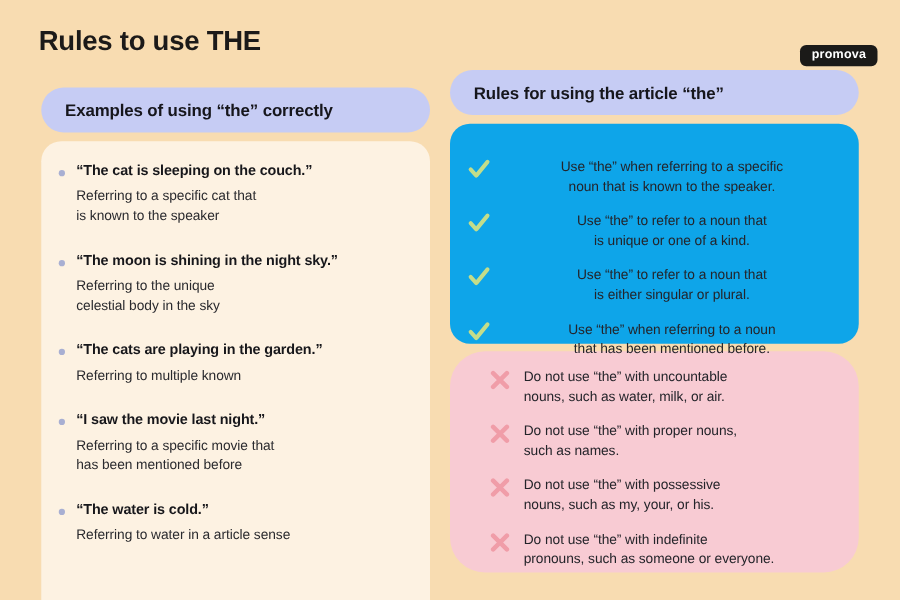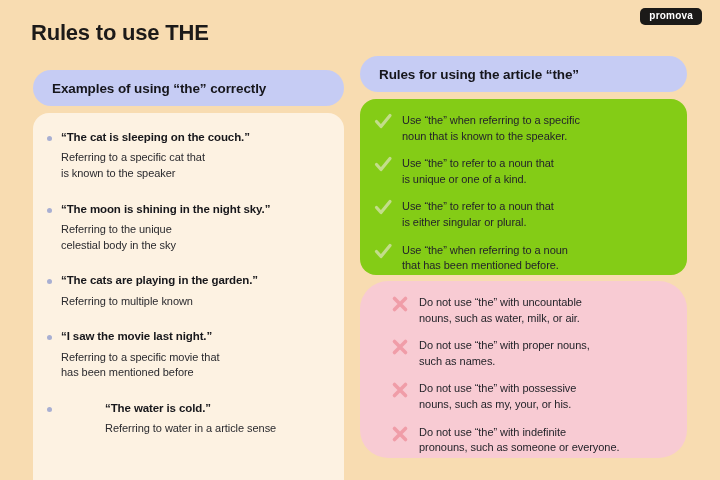--- a/index.html
+++ b/index.html
@@ -27,21 +27,21 @@
     left: 31px;
     top: 20px;
     font-size: 22px;
     font-weight: bold;
     color: #1C1A19;
     letter-spacing: -0.2px;
   }
   .brand-logo {
     position: absolute;
     right: 18px;
-    top: 8px;
+    top: 36px;
     background: #1B1A18;
     color: #FFFFFF;
     font-size: 10px;
     font-weight: bold;
     letter-spacing: 0.2px;
     padding: 3px 9px 4px 9px;
     border-radius: 5px;
     line-height: 1;
   }
 
@@ -82,21 +82,21 @@
     height: 390px;
     background: #FDF2E2;
     border-radius: 16px;
     padding: 17px 16px 10px 14px;
   }
   .example {
     display: flex;
     align-items: flex-start;
     margin-bottom: 20px;
   }
-  .example:last-child { margin-bottom: 0; gap: 44px; }
+  .example:last-child { margin-bottom: 0; }
   .dot {
     flex: 0 0 auto;
     width: 5px;
     height: 5px;
     border-radius: 50%;
     background: #A8AFD2;
     margin-top: 6px;
     margin-right: 9px;
   }
   .example-body { flex: 1 1 auto; }
@@ -115,23 +115,24 @@
     white-space: pre-line;
     letter-spacing: -0.05px;
   }
 
   
   .card-do {
     box-sizing: border-box;
     margin-top: 7px;
     width: 100%;
     height: 176px;
-    background: #84cc16;
+    background: #0ea5e9;
     border-radius: 16px;
-    padding: 14px 14px 10px 13px;
+    padding: 28px 14px 10px 13px;
+    text-align: center;
   }
   .card-dont {
     box-sizing: border-box;
     margin-top: 6px;
     width: 100%;
     height: 177px;
     background: #F8CBD3;
     border-radius: 28px;
     padding: 14px 14px 10px 30px;
   }

